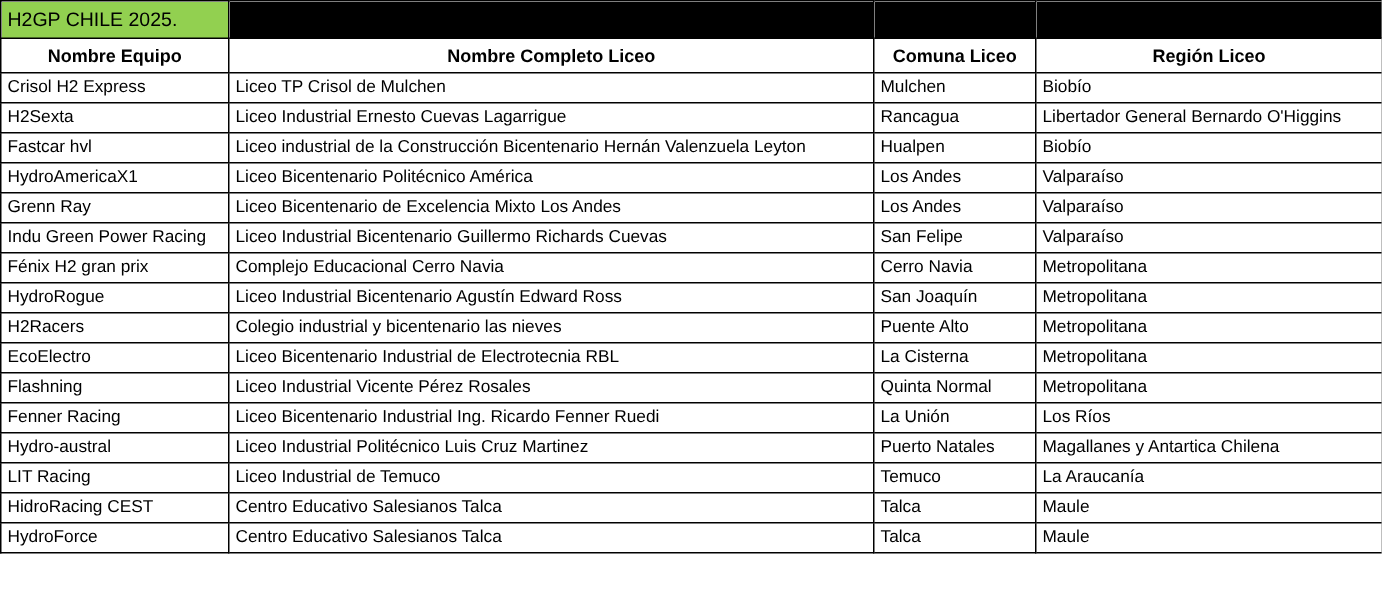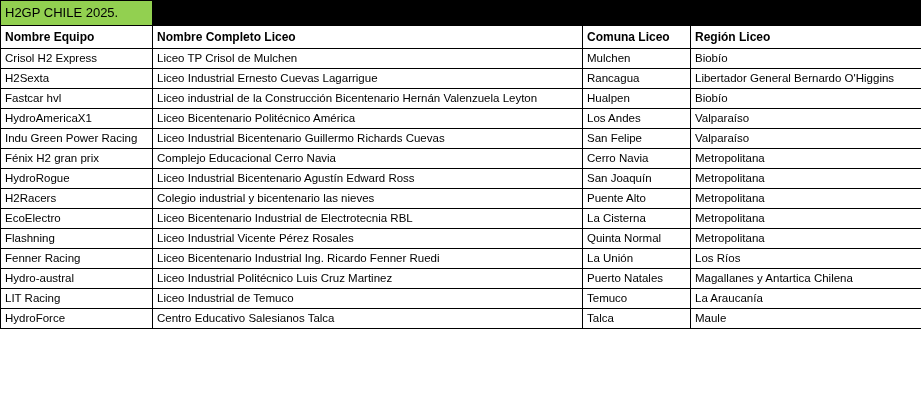--- a/index.html
+++ b/index.html
@@ -50,21 +50,21 @@
   }
   td.black-cell {
     background: #000000;
   }
   
   tr.header-row td {
     height: 22px;
     line-height: 22px;
     font-weight: bold;
     font-size: 12px;
-    text-align: left;
+    text-align: center;
   }
   
   col.c0 { width: 152px; }
   col.c1 { width: 430px; }
   col.c2 { width: 108px; }
   col.c3 { width: 231px; }
   
   tr.data-row td {
     font-size: 11.5px;
   }
@@ -112,20 +112,26 @@
         <td>Hualpen</td>
         <td>Biobío</td>
       </tr>
       <tr class="data-row">
         <td>HydroAmericaX1</td>
         <td>Liceo Bicentenario Politécnico América</td>
         <td>Los Andes</td>
         <td>Valparaíso</td>
       </tr>
       <tr class="data-row">
+        <td>Grenn Ray</td>
+        <td>Liceo Bicentenario de Excelencia Mixto Los Andes</td>
+        <td>Los Andes</td>
+        <td>Valparaíso</td>
+      </tr>
+      <tr class="data-row">
         <td>Indu Green Power Racing</td>
         <td>Liceo Industrial Bicentenario Guillermo Richards Cuevas</td>
         <td>San Felipe</td>
         <td>Valparaíso</td>
       </tr>
       <tr class="data-row">
         <td>Fénix H2 gran prix</td>
         <td>Complejo Educacional Cerro Navia</td>
         <td>Cerro Navia</td>
         <td>Metropolitana</td>
@@ -166,20 +172,26 @@
         <td>Puerto Natales</td>
         <td>Magallanes y Antartica Chilena</td>
       </tr>
       <tr class="data-row">
         <td>LIT Racing</td>
         <td>Liceo Industrial de Temuco</td>
         <td>Temuco</td>
         <td>La Araucanía</td>
       </tr>
       <tr class="data-row">
+        <td>HidroRacing CEST</td>
+        <td>Centro Educativo Salesianos Talca</td>
+        <td>Talca</td>
+        <td>Maule</td>
+      </tr>
+      <tr class="data-row">
         <td>HydroForce</td>
         <td>Centro Educativo Salesianos Talca</td>
         <td>Talca</td>
         <td>Maule</td>
       </tr>
 
     </tbody>
   </table>
 </div>
 

